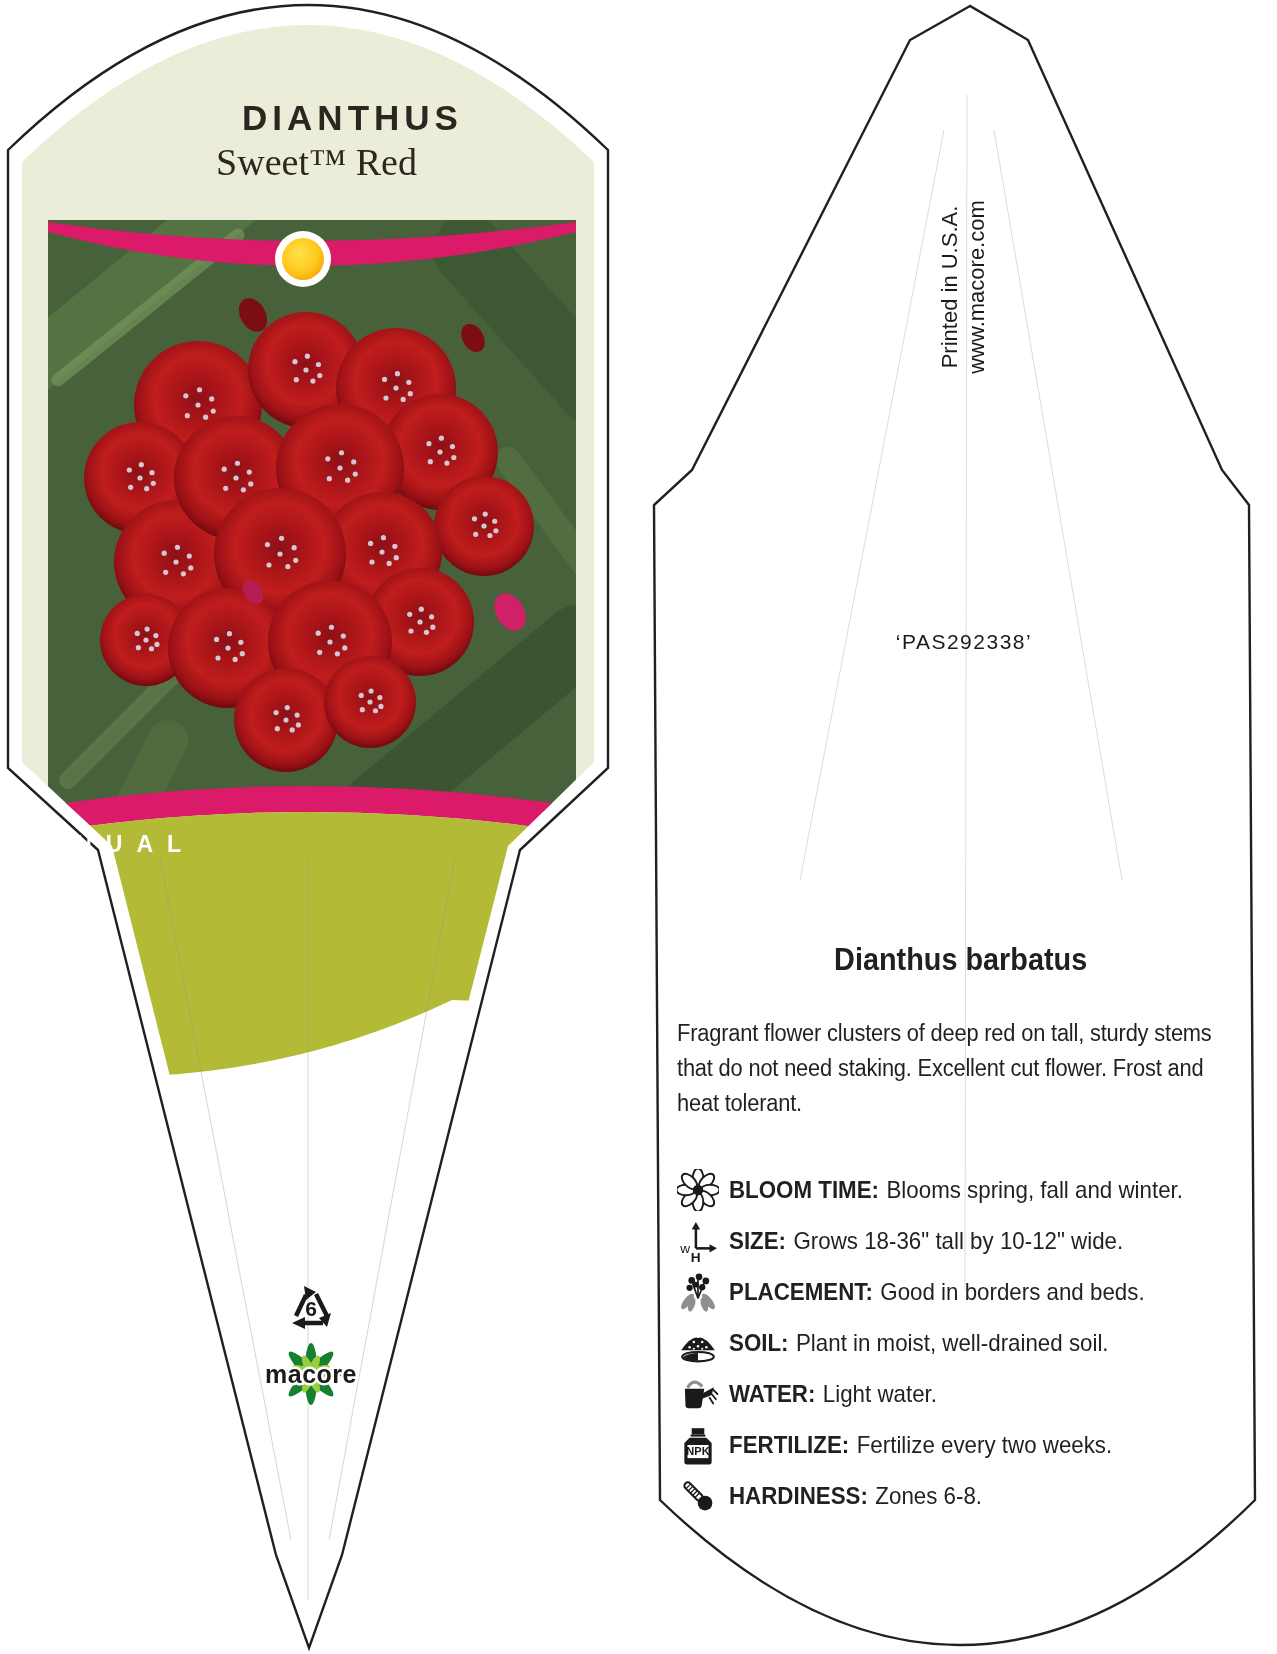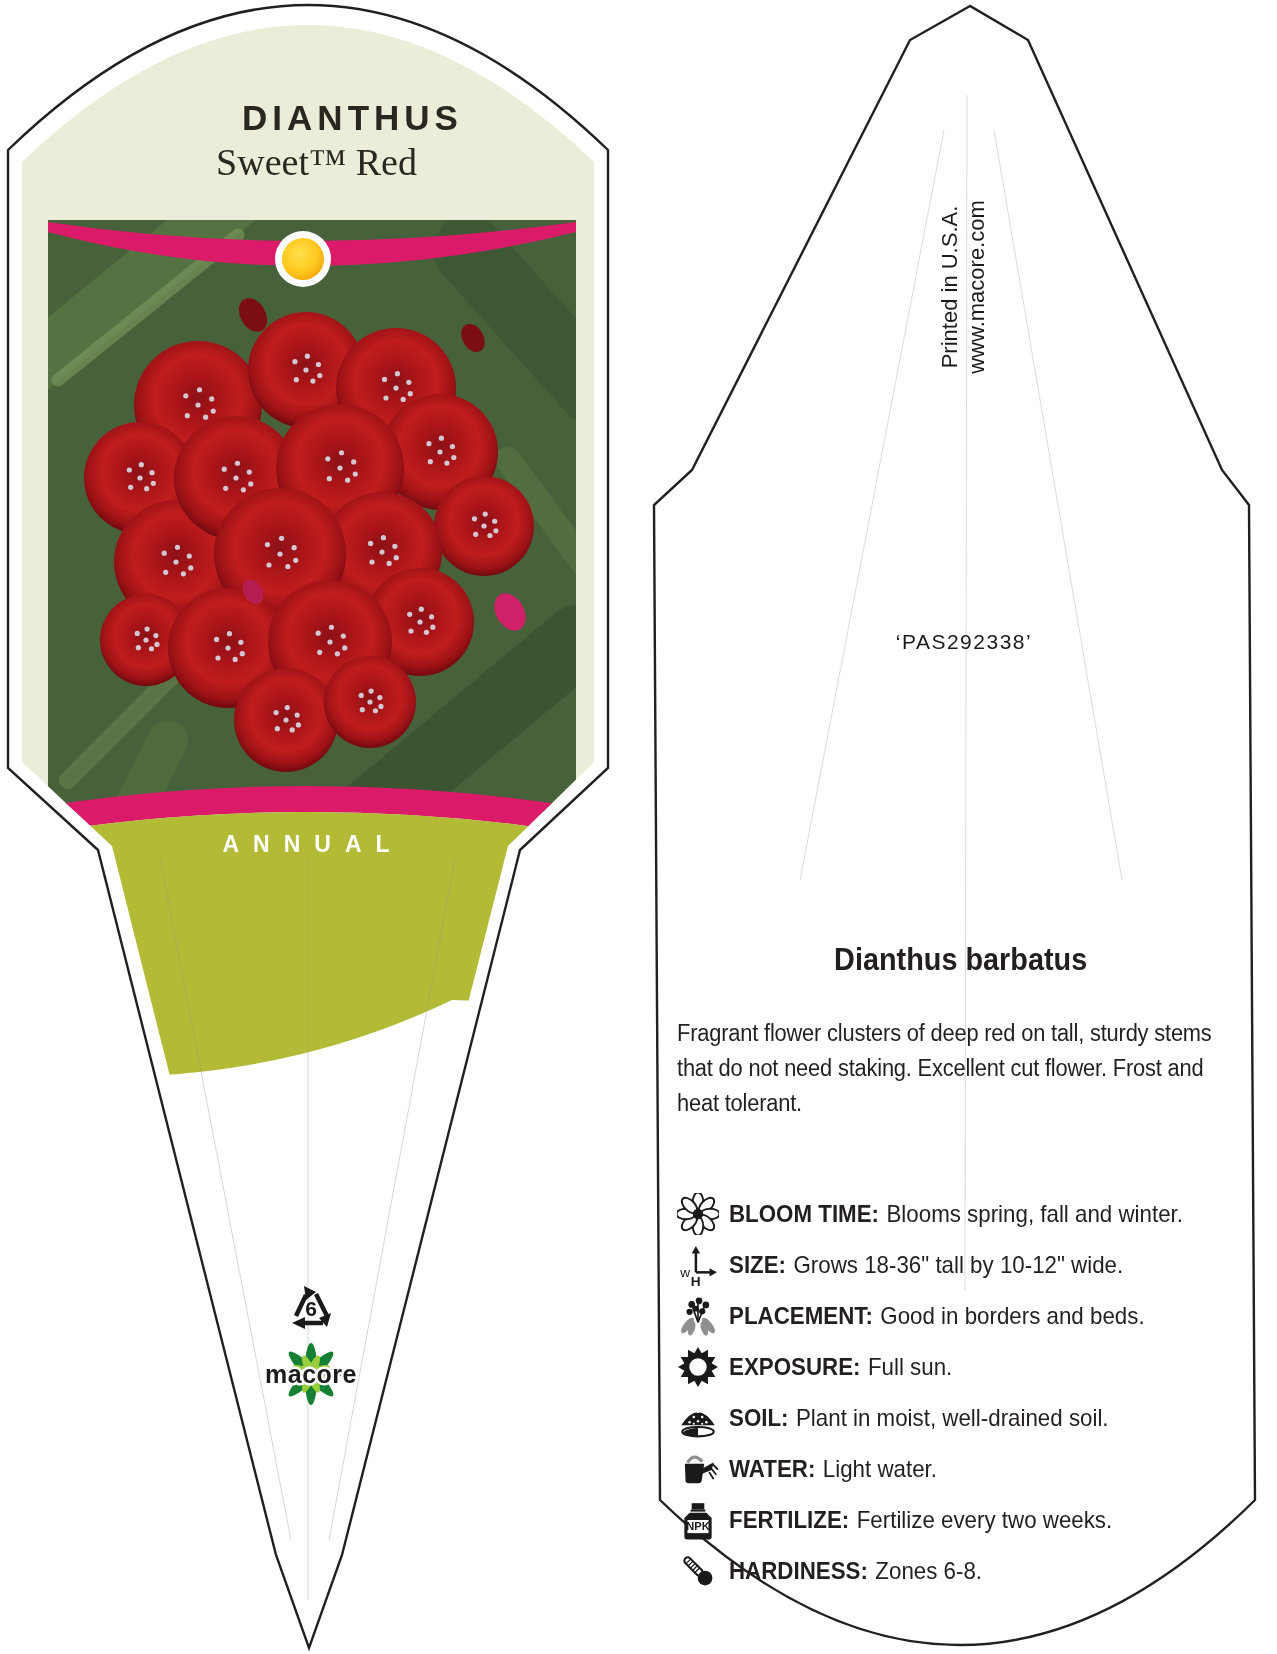--- a/index.html
+++ b/index.html
@@ -7,31 +7,31 @@
         font-family:"Liberation Sans",sans-serif;color:#231f20;}
   .tag{position:absolute;top:0;height:1654px;}
   #front-tag{left:0;width:617px;}
   #back-tag{left:622px;width:655px;}
   .abs{position:absolute;}
   
   .front-title{left:0;top:98px;width:617px;text-align:center;font-size:35px;font-weight:700;
                letter-spacing:5px;color:#2a2721;margin-left:44px;}
   .front-subtitle{left:0;top:140px;width:617px;text-align:center;
                   font-family:"Liberation Serif",serif;font-size:38px;color:#2a2721;padding-left:8px;}
-  .annual-band{left:0;top:831px;width:612px;text-align:center;font-size:23px;font-weight:700;
+  .annual-band{left:0;top:831px;width:612px;text-align:left;font-size:23px;font-weight:700;
                letter-spacing:14px;text-indent:14px;color:#ffffff;}
   
   .vert-text{left:341px;top:287px;transform:translate(-50%,-50%) rotate(-90deg);
              white-space:nowrap;text-align:center;font-size:22px;line-height:27px;color:#1b1b1b;}
   .variety-code{left:0;top:630px;width:684px;text-align:center;font-size:21px;letter-spacing:1.5px;color:#1b1b1b;}
   .back-heading{left:55px;top:942px;width:580px;text-align:center;padding-left:30px;box-sizing:border-box;
                 font-size:31px;font-weight:700;transform:scaleX(.93);transform-origin:left center;}
   .back-desc{left:55px;top:1016px;width:580px;font-size:23.5px;line-height:35px;letter-spacing:-.2px;
              transform:scaleX(.93);transform-origin:left top;}
-  .care-list{left:55px;top:1188px;width:590px;}
+  .care-list{left:55px;top:1164px;width:590px;}
   .care-row{display:flex;align-items:center;height:51px;}
   .care-icon{width:42px;height:42px;flex:0 0 42px;display:flex;align-items:center;justify-content:center;}
   .care-text{margin-left:10px;white-space:nowrap;font-size:24px;
              transform:scaleX(.93);transform-origin:left center;}
   .care-text b{margin-right:8px;}
   
   .recycle-wrap{left:282px;top:1278px;}
   .macore-wrap{left:246px;top:1328px;}
 </style>
 </head>
@@ -363,29 +363,20 @@
               <circle cx="27.5" cy="9.5" r="3.2"></circle>
                 <circle cx="12" cy="16" r="3"></circle>
               <circle cx="24" cy="15.5" r="3"></circle>
                 <circle cx="18" cy="13" r="2.8"></circle>
             </g>
           </svg>
         </span>
         <span class="care-text"><b>PLACEMENT:</b><span>Good in borders and beds.</span></span>
       </div>
 
-      <div class="care-row">
-        <span class="care-icon">
-          <svg width="42" height="42" viewBox="0 0 40 40">
-            <polygon fill="#1a1a1a" points="39,20 33,23.5 36.5,29.5 29.5,29.5 29.5,36.5 23.5,33 20,39 16.5,33 10.5,36.5 10.5,29.5 3.5,29.5 7,23.5 1,20 7,16.5 3.5,10.5 10.5,10.5 10.5,3.5 16.5,7 20,1 23.5,7 29.5,3.5 29.5,10.5 36.5,10.5 33,16.5"></polygon>
-            <circle cx="20" cy="20" r="9.5" fill="#ffffff" stroke="#1a1a1a" stroke-width="2.5"></circle>
-          </svg>
-        </span>
-        <span class="care-text"><b>EXPOSURE:</b><span>Full sun.</span></span>
-      </div>
 
       <div class="care-row">
         <span class="care-icon">
           <svg width="42" height="42" viewBox="0 0 40 40">
             <path d="M4 27 Q20 2 36 27 Z" fill="#1a1a1a"></path>
             <g fill="#ffffff">
               <circle cx="20" cy="14" r="1.2"></circle>
                 <circle cx="16" cy="19" r="1.2"></circle>
               <circle cx="24" cy="19" r="1.2"></circle>
                 <circle cx="12" cy="24" r="1.2"></circle>

